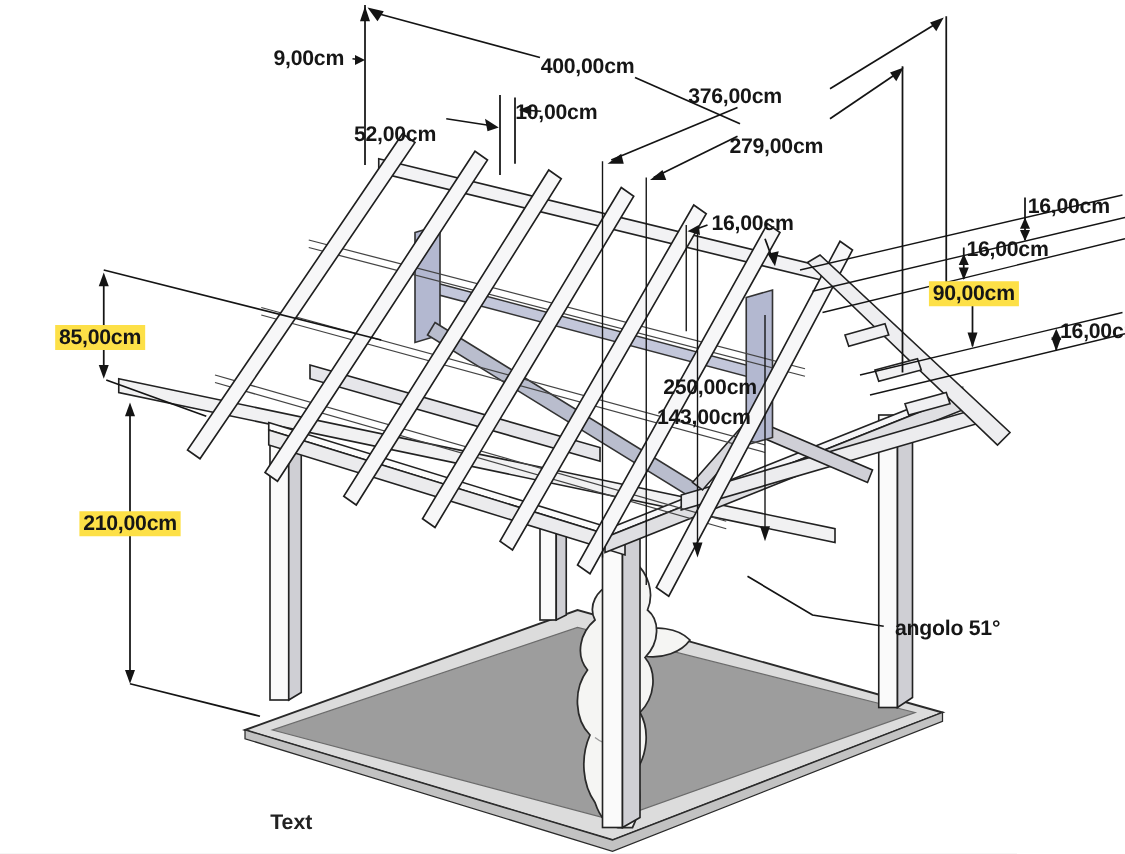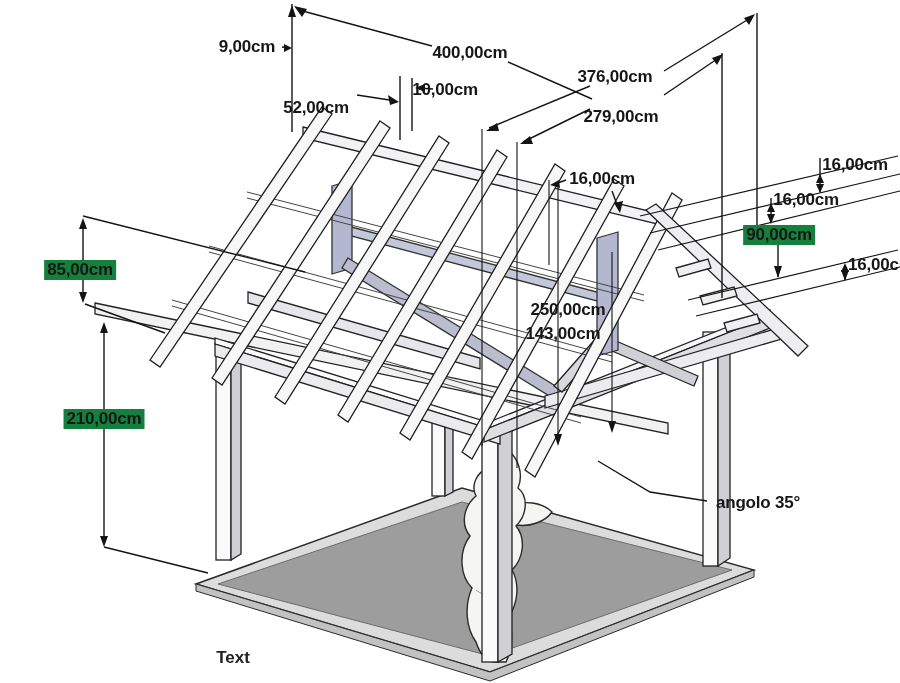--- a/index.html
+++ b/index.html
@@ -1,21 +1,21 @@
 <!DOCTYPE html>
 <html><head>
 <meta charset="utf-8">
 <style>
   html,body{margin:0;padding:0;background:#e9e9e9;}
   #stage{position:relative;width:900px;height:683px;background:#ffffff;overflow:hidden;
          font-family:"Liberation Sans",sans-serif;}
   #stage svg{position:absolute;left:0;top:0;}
   .dim-label{position:absolute;transform:translate(-50%,-50%);white-space:nowrap;
              font-size:17px;font-weight:bold;color:#161616;letter-spacing:-0.2px;}
-  .dim-label.bg{background:#15803d;padding:0 3px;}
+  .dim-label.bg{background:#fde047;padding:0 3px;}
   .dim-label.anchor-left{transform:translate(0,-50%);}
   .caption{position:absolute;transform:translate(-50%,-50%);font-size:17px;font-weight:bold;color:#222;text-align:center;}
 </style>
 </head>
 <body>
 
 <div id="stage">
 
 <svg width="900" height="683" viewBox="0 0 900 683">
 
@@ -174,27 +174,27 @@
     <polygon points="841,270 849,270 845,281" fill="#141414" stroke="none"></polygon>
 
     <polyline points="598,461 650,492 707,501"></polyline>
   </g>
 </svg>
 
   <div class="dim-label" style="left:247px;top:47px">9,00cm</div>
   <div class="dim-label" style="left:470px;top:53px">400,00cm</div>
   <div class="dim-label" style="left:316px;top:108px">52,00cm</div>
   <div class="dim-label" style="left:445px;top:90px">10,00cm</div>
-  <div class="dim-label" style="left:615px;top:77px">376,00cm</div>
+  <div class="dim-label" style="left:588px;top:77px">376,00cm</div>
   <div class="dim-label" style="left:621px;top:117px">279,00cm</div>
   <div class="dim-label" style="left:602px;top:179px">16,00cm</div>
   <div class="dim-label" style="left:855px;top:165px">16,00cm</div>
   <div class="dim-label" style="left:806px;top:200px">16,00cm</div>
   <div class="dim-label bg" style="left:779px;top:235px">90,00cm</div>
   <div class="dim-label anchor-left" style="left:848px;top:265px">16,00cm</div>
   <div class="dim-label bg" style="left:80px;top:270px">85,00cm</div>
   <div class="dim-label bg" style="left:104px;top:419px">210,00cm</div>
   <div class="dim-label" style="left:568px;top:310px">250,00cm</div>
   <div class="dim-label" style="left:563px;top:334px">143,00cm</div>
-  <div class="dim-label anchor-left" style="left:716px;top:503px">angolo 35°</div>
+  <div class="dim-label anchor-left" style="left:716px;top:503px">angolo 51°</div>
   <div class="caption" style="left:233px;top:658px">Text</div>
 
 </div>
 
 </body></html>

